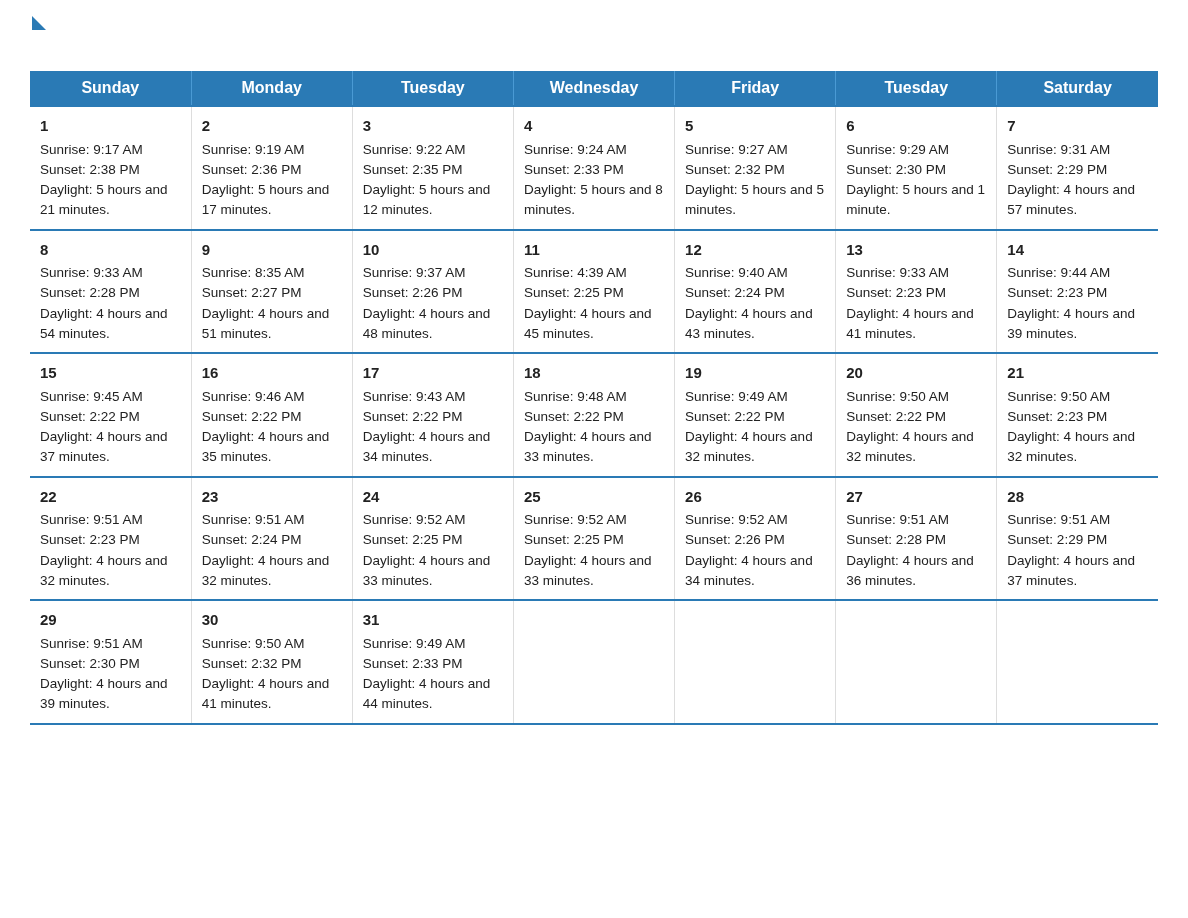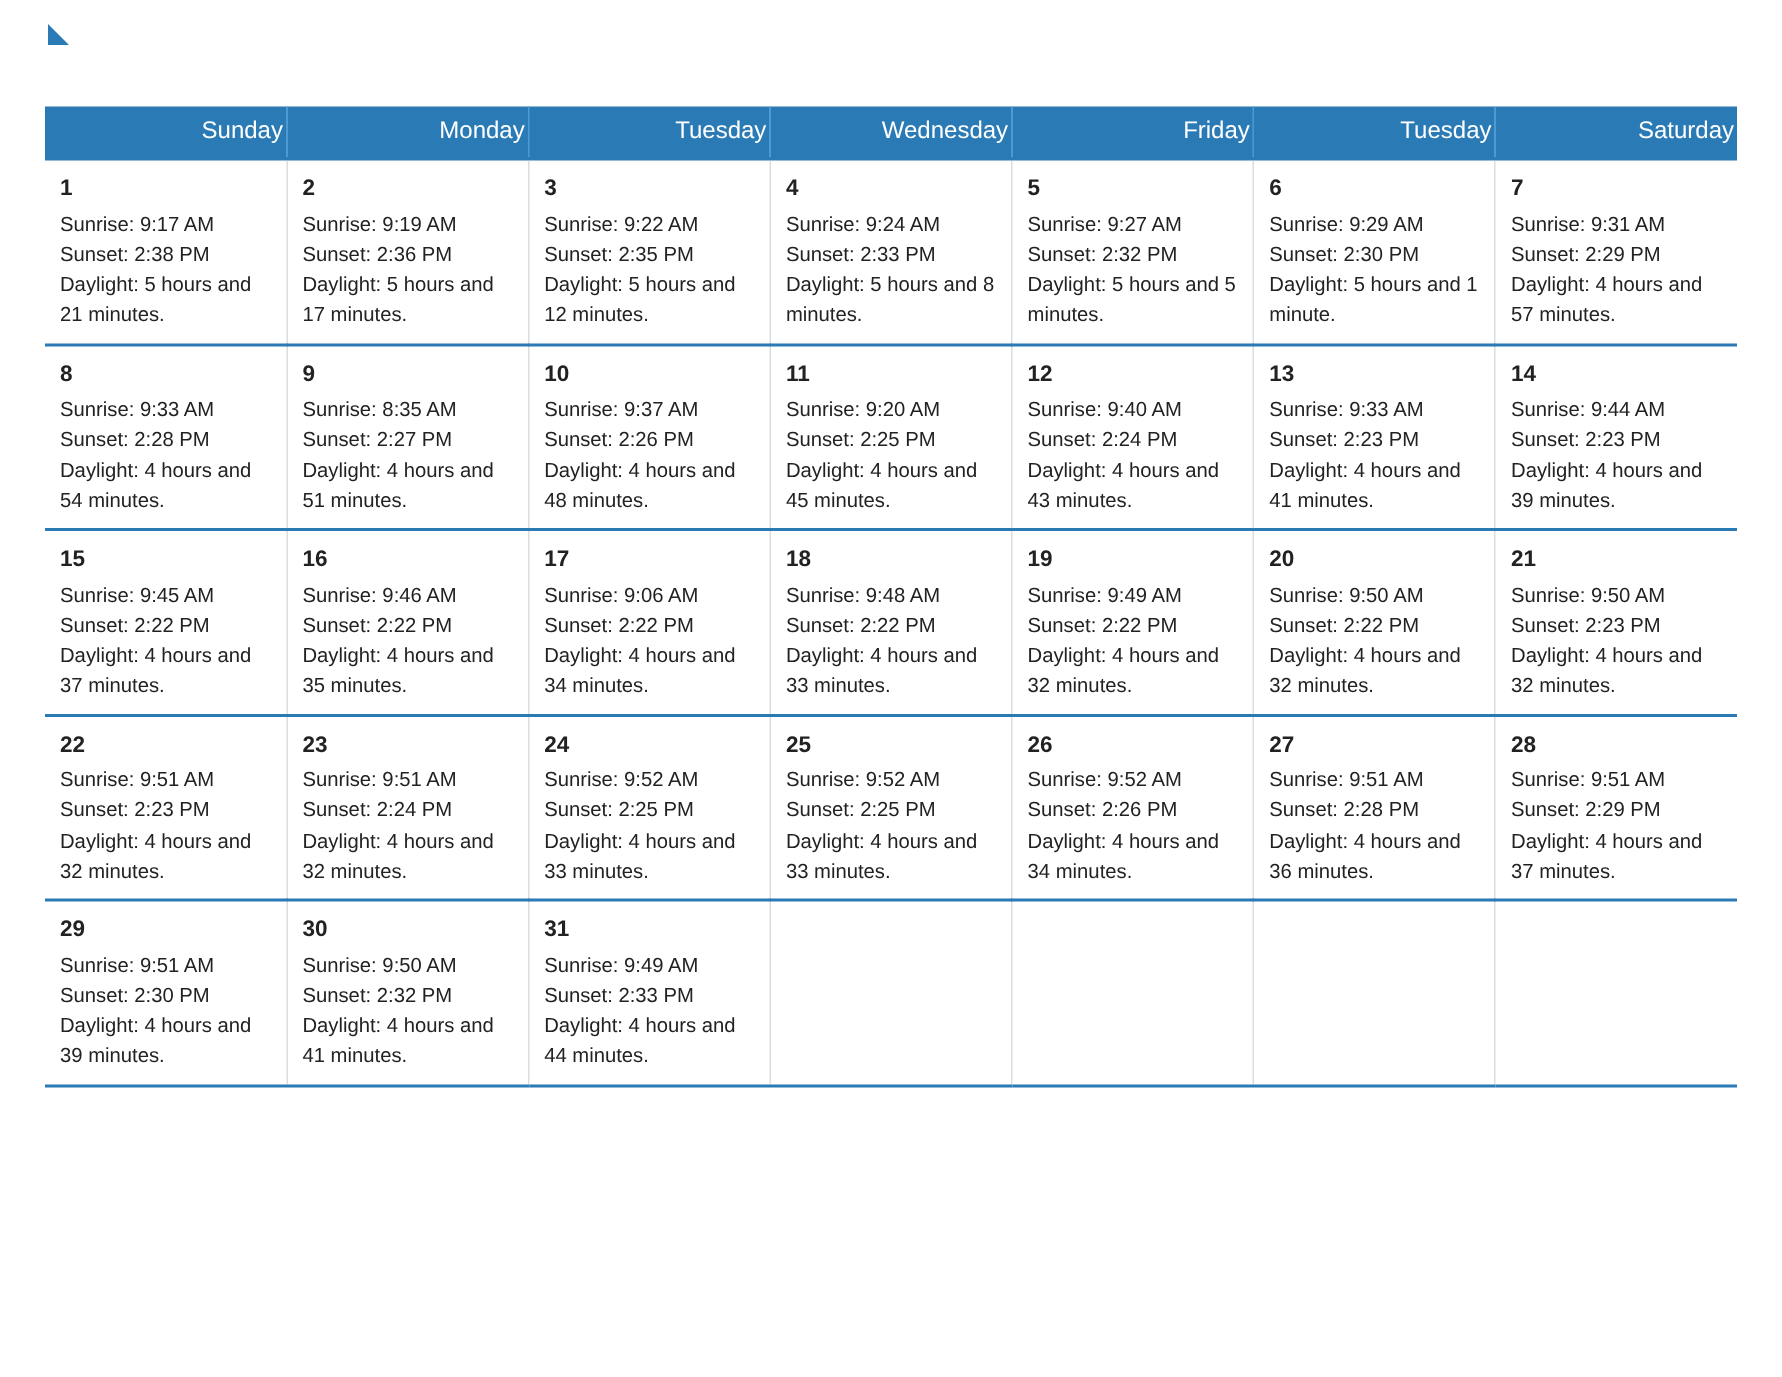--- a/index.html
+++ b/index.html
@@ -64,23 +64,23 @@
       width: 100%;
       border-collapse: collapse;
       margin-top: 8px;
     }
     thead tr {
       background-color: #2a7ab5;
       color: #fff;
     }
     thead th {
       padding: 8px 2px;
-      text-align: right;
+      text-align: center;
       font-size: 16px;
-      font-weight: normal;
+      font-weight: bold;
       border-right: 1px solid #4a9ad4;
     }
     thead th:last-child { border-right: none; }
     tbody tr {
       border-top: 2px solid #2a7ab5;
     }
     tbody td {
       vertical-align: top;
       padding: 8px 10px;
       font-size: 13.5px;
@@ -139,29 +139,29 @@
         <td><span class="day-num">3</span><span>Sunrise: 9:22 AM</span><br><span>Sunset: 2:35 PM</span><br><span>Daylight: 5 hours and 12 minutes.</span></td>
         <td><span class="day-num">4</span><span>Sunrise: 9:24 AM</span><br><span>Sunset: 2:33 PM</span><br><span>Daylight: 5 hours and 8 minutes.</span></td>
         <td><span class="day-num">5</span><span>Sunrise: 9:27 AM</span><br><span>Sunset: 2:32 PM</span><br><span>Daylight: 5 hours and 5 minutes.</span></td>
         <td><span class="day-num">6</span><span>Sunrise: 9:29 AM</span><br><span>Sunset: 2:30 PM</span><br><span>Daylight: 5 hours and 1 minute.</span></td>
         <td><span class="day-num">7</span><span>Sunrise: 9:31 AM</span><br><span>Sunset: 2:29 PM</span><br><span>Daylight: 4 hours and 57 minutes.</span></td>
       </tr>
       <tr>
         <td><span class="day-num">8</span><span>Sunrise: 9:33 AM</span><br><span>Sunset: 2:28 PM</span><br><span>Daylight: 4 hours and 54 minutes.</span></td>
         <td><span class="day-num">9</span><span>Sunrise: 8:35 AM</span><br><span>Sunset: 2:27 PM</span><br><span>Daylight: 4 hours and 51 minutes.</span></td>
         <td><span class="day-num">10</span><span>Sunrise: 9:37 AM</span><br><span>Sunset: 2:26 PM</span><br><span>Daylight: 4 hours and 48 minutes.</span></td>
-        <td><span class="day-num">11</span><span>Sunrise: 9:20 AM</span><br><span>Sunset: 2:25 PM</span><br><span>Daylight: 4 hours and 45 minutes.</span></td>
+        <td><span class="day-num">11</span><span>Sunrise: 4:39 AM</span><br><span>Sunset: 2:25 PM</span><br><span>Daylight: 4 hours and 45 minutes.</span></td>
         <td><span class="day-num">12</span><span>Sunrise: 9:40 AM</span><br><span>Sunset: 2:24 PM</span><br><span>Daylight: 4 hours and 43 minutes.</span></td>
         <td><span class="day-num">13</span><span>Sunrise: 9:33 AM</span><br><span>Sunset: 2:23 PM</span><br><span>Daylight: 4 hours and 41 minutes.</span></td>
         <td><span class="day-num">14</span><span>Sunrise: 9:44 AM</span><br><span>Sunset: 2:23 PM</span><br><span>Daylight: 4 hours and 39 minutes.</span></td>
       </tr>
       <tr>
         <td><span class="day-num">15</span><span>Sunrise: 9:45 AM</span><br><span>Sunset: 2:22 PM</span><br><span>Daylight: 4 hours and 37 minutes.</span></td>
         <td><span class="day-num">16</span><span>Sunrise: 9:46 AM</span><br><span>Sunset: 2:22 PM</span><br><span>Daylight: 4 hours and 35 minutes.</span></td>
-        <td><span class="day-num">17</span><span>Sunrise: 9:06 AM</span><br><span>Sunset: 2:22 PM</span><br><span>Daylight: 4 hours and 34 minutes.</span></td>
+        <td><span class="day-num">17</span><span>Sunrise: 9:43 AM</span><br><span>Sunset: 2:22 PM</span><br><span>Daylight: 4 hours and 34 minutes.</span></td>
         <td><span class="day-num">18</span><span>Sunrise: 9:48 AM</span><br><span>Sunset: 2:22 PM</span><br><span>Daylight: 4 hours and 33 minutes.</span></td>
         <td><span class="day-num">19</span><span>Sunrise: 9:49 AM</span><br><span>Sunset: 2:22 PM</span><br><span>Daylight: 4 hours and 32 minutes.</span></td>
         <td><span class="day-num">20</span><span>Sunrise: 9:50 AM</span><br><span>Sunset: 2:22 PM</span><br><span>Daylight: 4 hours and 32 minutes.</span></td>
         <td><span class="day-num">21</span><span>Sunrise: 9:50 AM</span><br><span>Sunset: 2:23 PM</span><br><span>Daylight: 4 hours and 32 minutes.</span></td>
       </tr>
       <tr>
         <td><span class="day-num">22</span><span>Sunrise: 9:51 AM</span><br><span>Sunset: 2:23 PM</span><br><span>Daylight: 4 hours and 32 minutes.</span></td>
         <td><span class="day-num">23</span><span>Sunrise: 9:51 AM</span><br><span>Sunset: 2:24 PM</span><br><span>Daylight: 4 hours and 32 minutes.</span></td>
         <td><span class="day-num">24</span><span>Sunrise: 9:52 AM</span><br><span>Sunset: 2:25 PM</span><br><span>Daylight: 4 hours and 33 minutes.</span></td>
         <td><span class="day-num">25</span><span>Sunrise: 9:52 AM</span><br><span>Sunset: 2:25 PM</span><br><span>Daylight: 4 hours and 33 minutes.</span></td>

